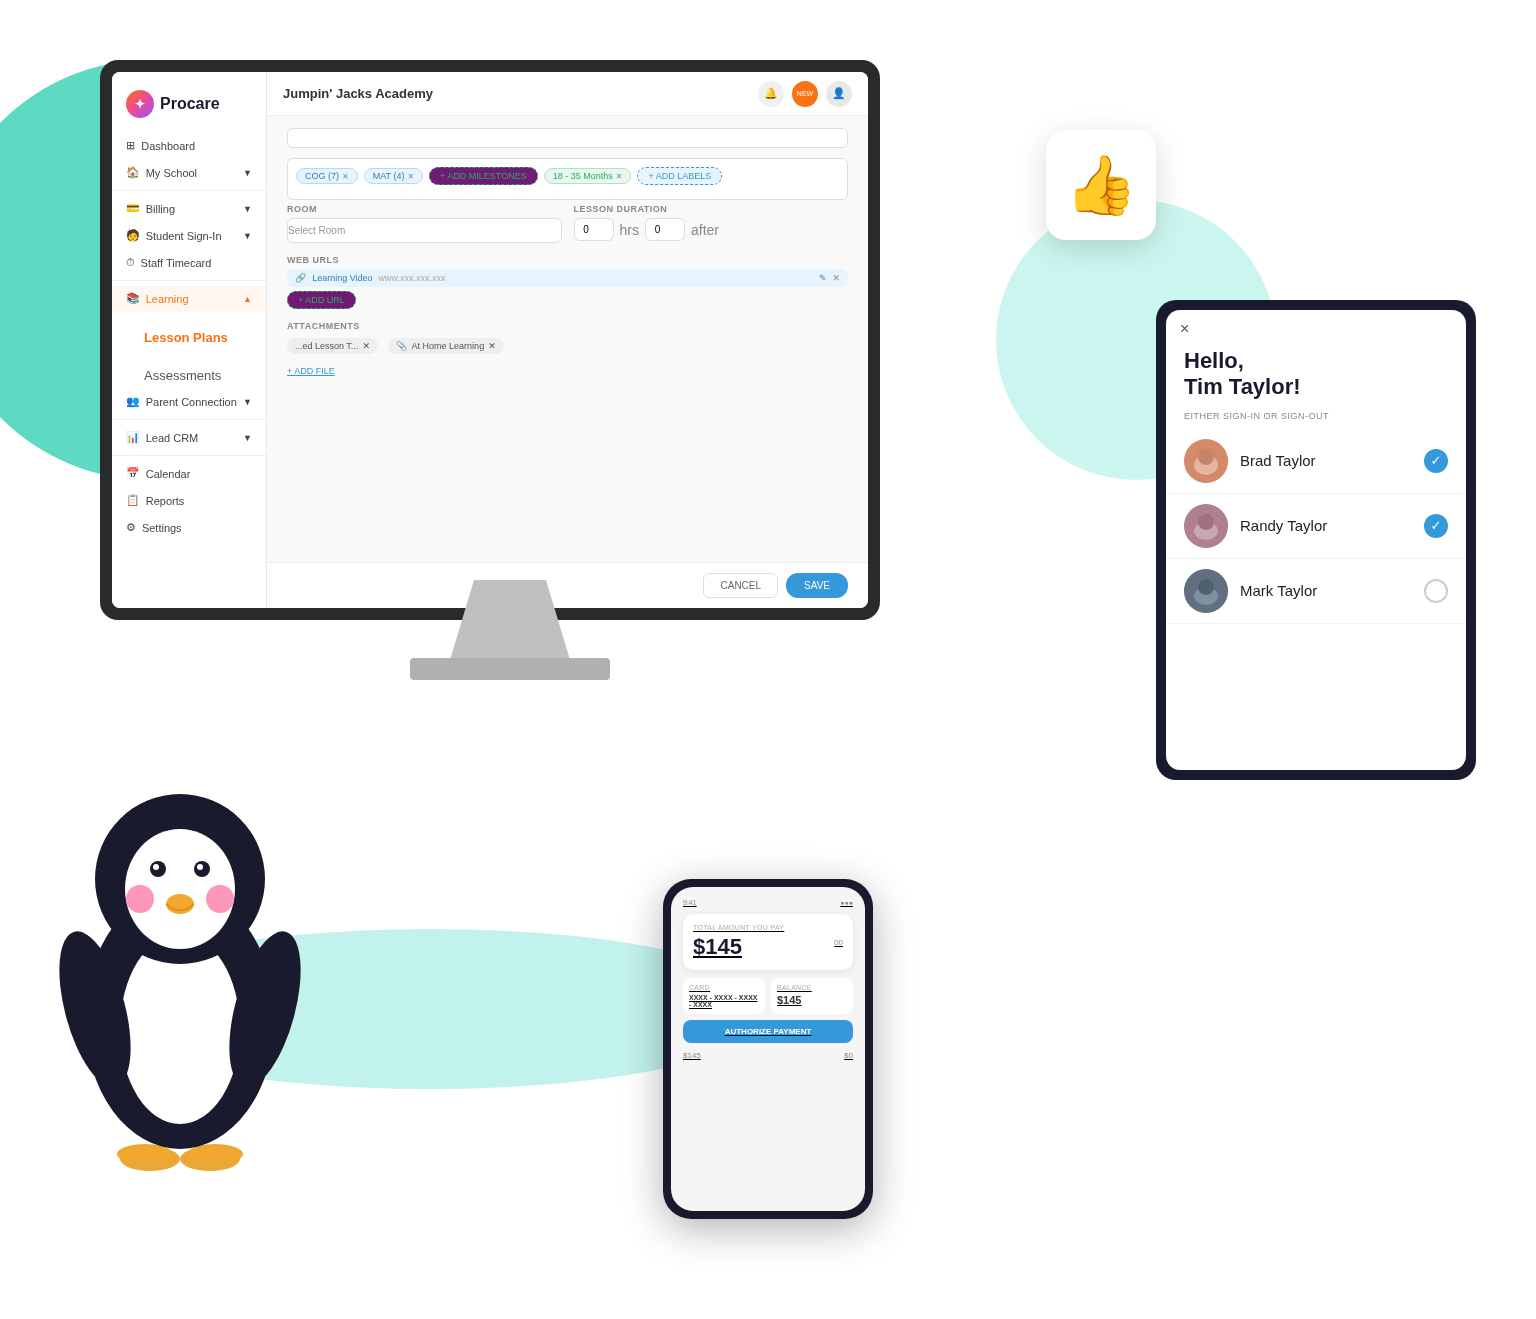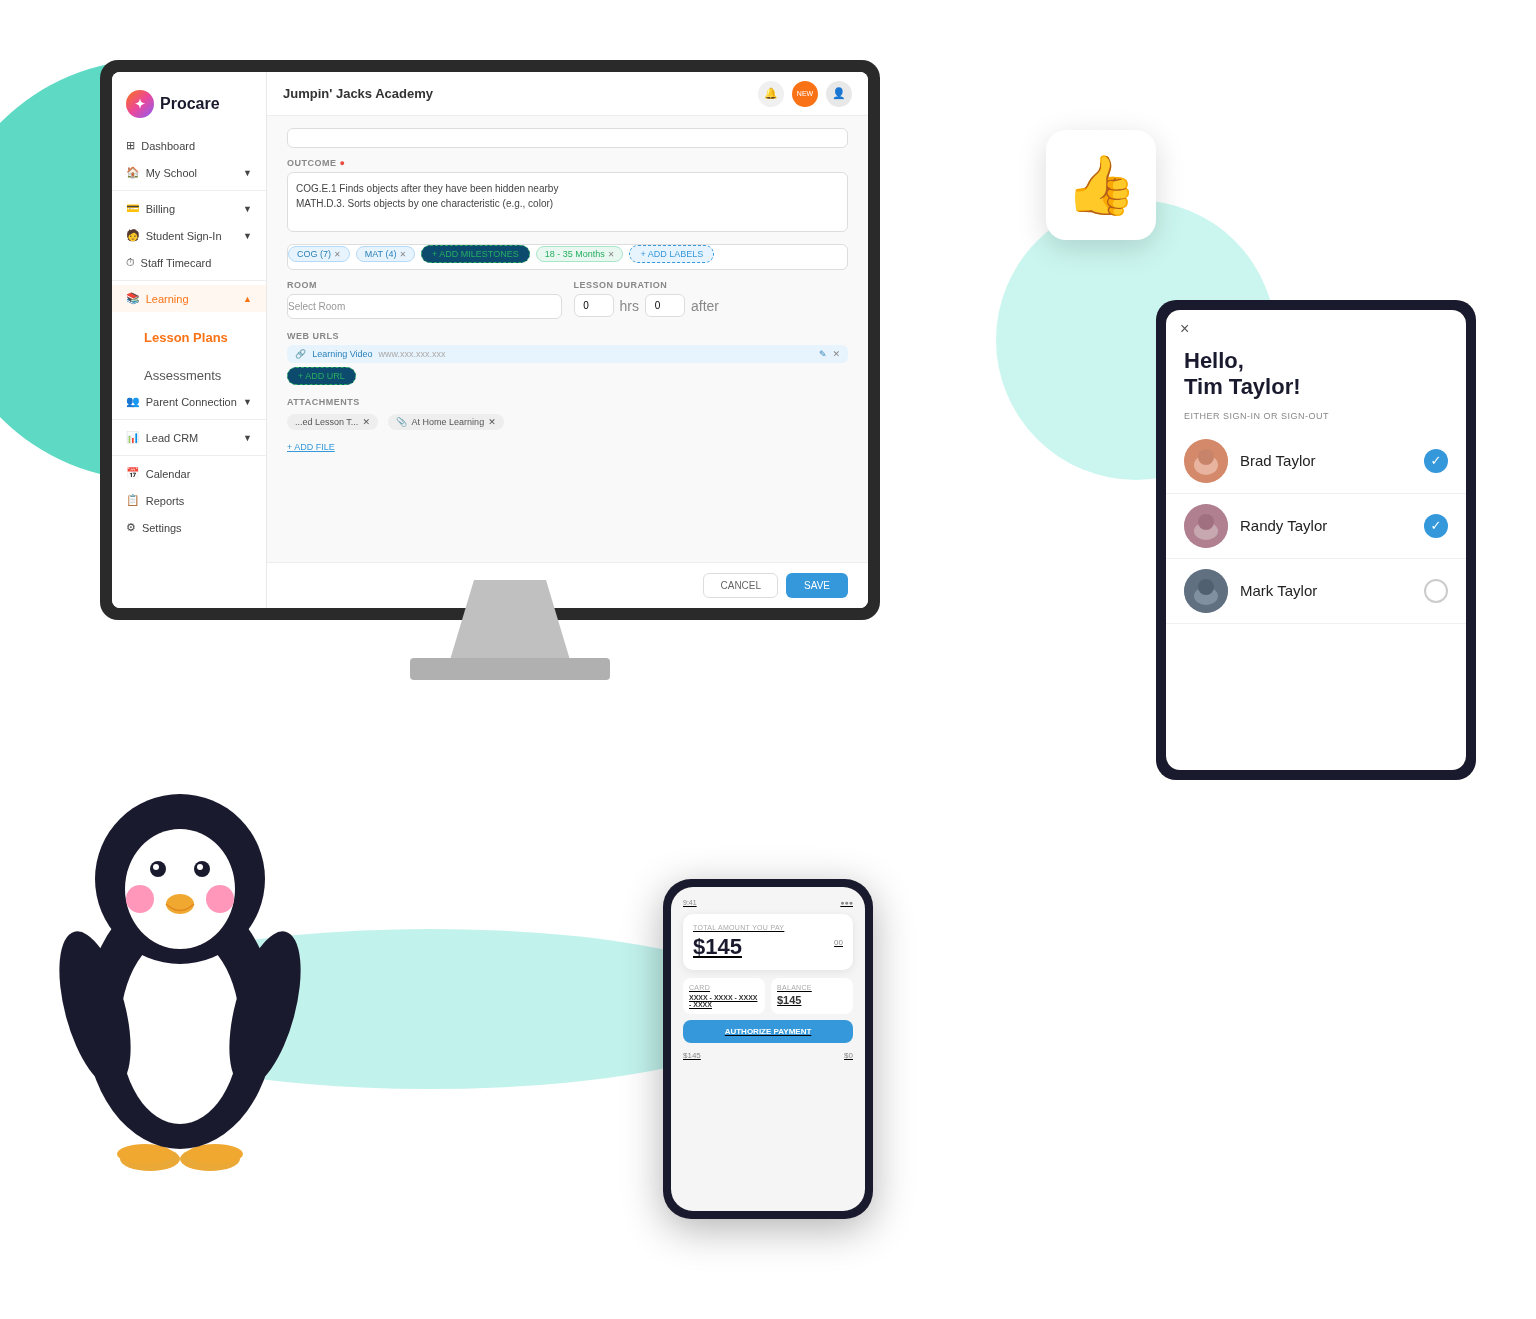--- a/index.html
+++ b/index.html
@@ -249,21 +249,21 @@
       display: flex;
       align-items: center;
       gap: 3px;
     }
     .tag .tag-x {
       cursor: pointer;
       color: #888;
       font-size: 8px;
     }
     .add-btn {
-      background: #0c4a6e;
+      background: #701a75;
       border: 1px dashed #27ae60;
       border-radius: 12px;
       padding: 3px 10px;
       font-size: 9px;
       color: #27ae60;
       cursor: pointer;
       display: flex;
       align-items: center;
       gap: 3px;
     }
@@ -336,21 +336,21 @@
       border: 1px solid #ddd;
       border-radius: 6px;
       background: #fff;
       font-size: 10px;
       color: #666;
       cursor: pointer;
     }
     .btn-save {
       padding: 6px 18px;
       border: none;
-      border-radius: 6px;
+      border-radius: 12px;
       background: #3498db;
       color: #fff;
       font-size: 10px;
       cursor: pointer;
     }
 
     
     .tablet-wrapper {
       position: absolute;
       top: 300px;
@@ -645,31 +645,22 @@
             <div class="topbar-btn">🔔</div>
             <div class="topbar-btn notif" style="font-size:7px;">NEW</div>
             <div class="topbar-btn" style="background:#e8e8e8;">👤</div>
           </div>
         </div>
 
         <div class="form-area">
 
           <div style="border:1px solid #ddd; border-radius:6px; padding:8px; background:#fff; margin-bottom:10px; height:20px; overflow:hidden;"></div>
 
-          <div class="form-section">
-            <div class="form-label">
-              <span>OUTCOME</span> <span class="required">●</span>
-            </div>
-            <div class="form-textarea">
-              <span style="white-space:pre-line;">COG.E.1 Finds objects after they have been hidden nearby
-MATH.D.3. Sorts objects by one characteristic (e.g., color)</span>
-            </div>
-          </div>
-
-          <div style="background:#fff; border:1px solid #ddd; border-radius:6px; padding:0; margin-bottom:10px;">
+
+          <div style="background:#fff; border:1px solid #ddd; border-radius:6px; padding:8px; margin-bottom:4px;">
             <div class="tags-row">
               <div class="tag">
                 <span>COG (7)</span>
                 <span class="tag-x">✕</span>
               </div>
               <div class="tag">
                 <span>MAT (4)</span>
                 <span class="tag-x">✕</span>
               </div>
               <div class="add-btn">

